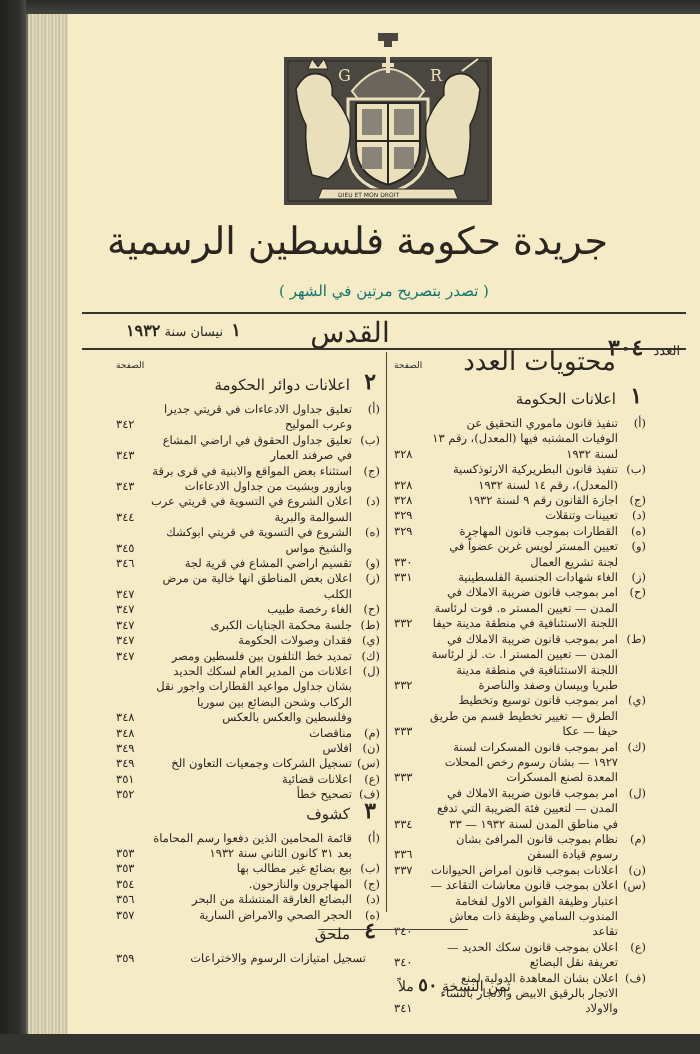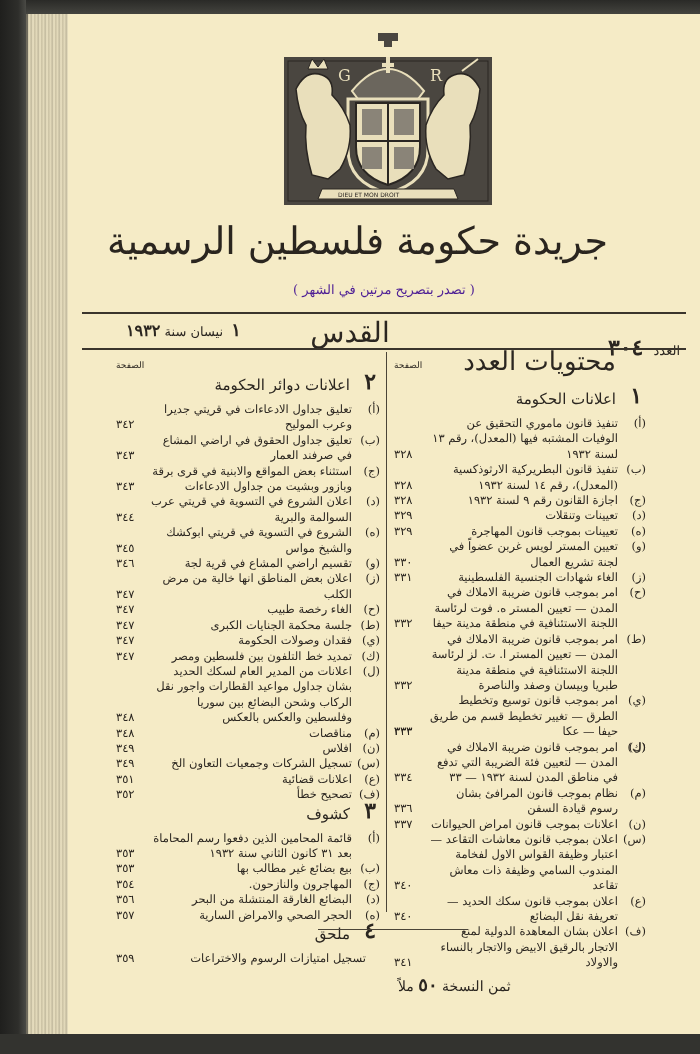--- a/index.html
+++ b/index.html
@@ -33,21 +33,21 @@
     }
     .crest {
       position: absolute; left: 214px; top: 15px; width: 212px; height: 178px;
     }
     .title {
       position: absolute; left: 0; width: 579px; top: 205px; text-align: center;
       font-size: 38px; direction: rtl; color: #2a251f; letter-spacing: 1px;
     }
     .subtitle {
       position: absolute; left: 0; width: 632px; top: 268px; text-align: center;
-      font-size: 13px; direction: rtl; color: #4c1d95;
+      font-size: 15px; direction: rtl; color: #0f766e;
     }
     .rule-thick { position: absolute; height: 2px; background: #3a352c; }
     .masthead { position: absolute; left: 0; top: 302px; width: 632px; height: 30px; direction: rtl; }
     .mh-issue { position: absolute; right: 20px; top: 18px; font-size: 13px; }
     .mh-issue .big { font-size: 22px; font-weight: bold; margin-right: 6px; }
     .mh-city { position: absolute; left: 0; width: 564px; text-align: center; top: 0; font-size: 28px; }
     .mh-date { position: absolute; left: 58px; top: 3px; font-size: 13px; }
     .mh-date .big { font-size: 16px; font-weight: bold; }
     .mh-date .day { font-size: 18px; font-weight: bold; margin-left: 4px; }
     .col-divider { position: absolute; left: 318px; top: 338px; width: 1px; height: 560px; background: #4a4438; }
@@ -158,21 +158,21 @@
           <span class="txt">اجازة القانون رقم ٩ لسنة ١٩٣٢</span>
           <span class="pgnum">٣٢٨</span>
         </div>
         <div class="entry">
           <span class="letter">(د)</span>
           <span class="txt">تعيينات وتنقلات</span>
           <span class="pgnum">٣٢٩</span>
         </div>
         <div class="entry">
           <span class="letter">(ه)</span>
-          <span class="txt">تعيينات بموجب قانون المهاجرة</span>
+          <span class="txt">القطارات بموجب قانون المهاجرة</span>
           <span class="pgnum">٣٢٩</span>
         </div>
         <div class="entry">
           <span class="letter">(و)</span>
           <span class="txt">تعيين المستر لويس غربن عضواً في لجنة تشريع العمال</span>
           <span class="pgnum">٣٣٠</span>
         </div>
         <div class="entry">
           <span class="letter">(ز)</span>
           <span class="txt">الغاء شهادات الجنسية الفلسطينية</span>
@@ -188,20 +188,21 @@
           <span class="txt">امر بموجب قانون ضريبة الاملاك في المدن — تعيين المستر ا. ت. لز لرئاسة اللجنة الاستئنافية في منطقة مدينة طبريا وبيسان وصفد والناصرة</span>
           <span class="pgnum">٣٣٢</span>
         </div>
         <div class="entry">
           <span class="letter">(ي)</span>
           <span class="txt">امر بموجب قانون توسيع وتخطيط الطرق — تغيير تخطيط قسم من طريق حيفا — عكا</span>
           <span class="pgnum">٣٣٣</span>
         </div>
         <div class="entry">
           <span class="letter">(ك)</span>
+          <span class="txt">امر بموجب قانون المسكرات لسنة ١٩٢٧ — بشان رسوم رخص المحلات المعدة لصنع المسكرات</span>
           <span class="pgnum">٣٣٣</span>
         </div>
         <div class="entry">
           <span class="letter">(ل)</span>
           <span class="txt">امر بموجب قانون ضريبة الاملاك في المدن — لتعيين فئة الضريبة التي تدفع في مناطق المدن لسنة ١٩٣٢ — ٣٣</span>
           <span class="pgnum">٣٣٤</span>
         </div>
         <div class="entry">
           <span class="letter">(م)</span>
           <span class="txt">نظام بموجب قانون المرافئ بشان رسوم قيادة السفن</span>

